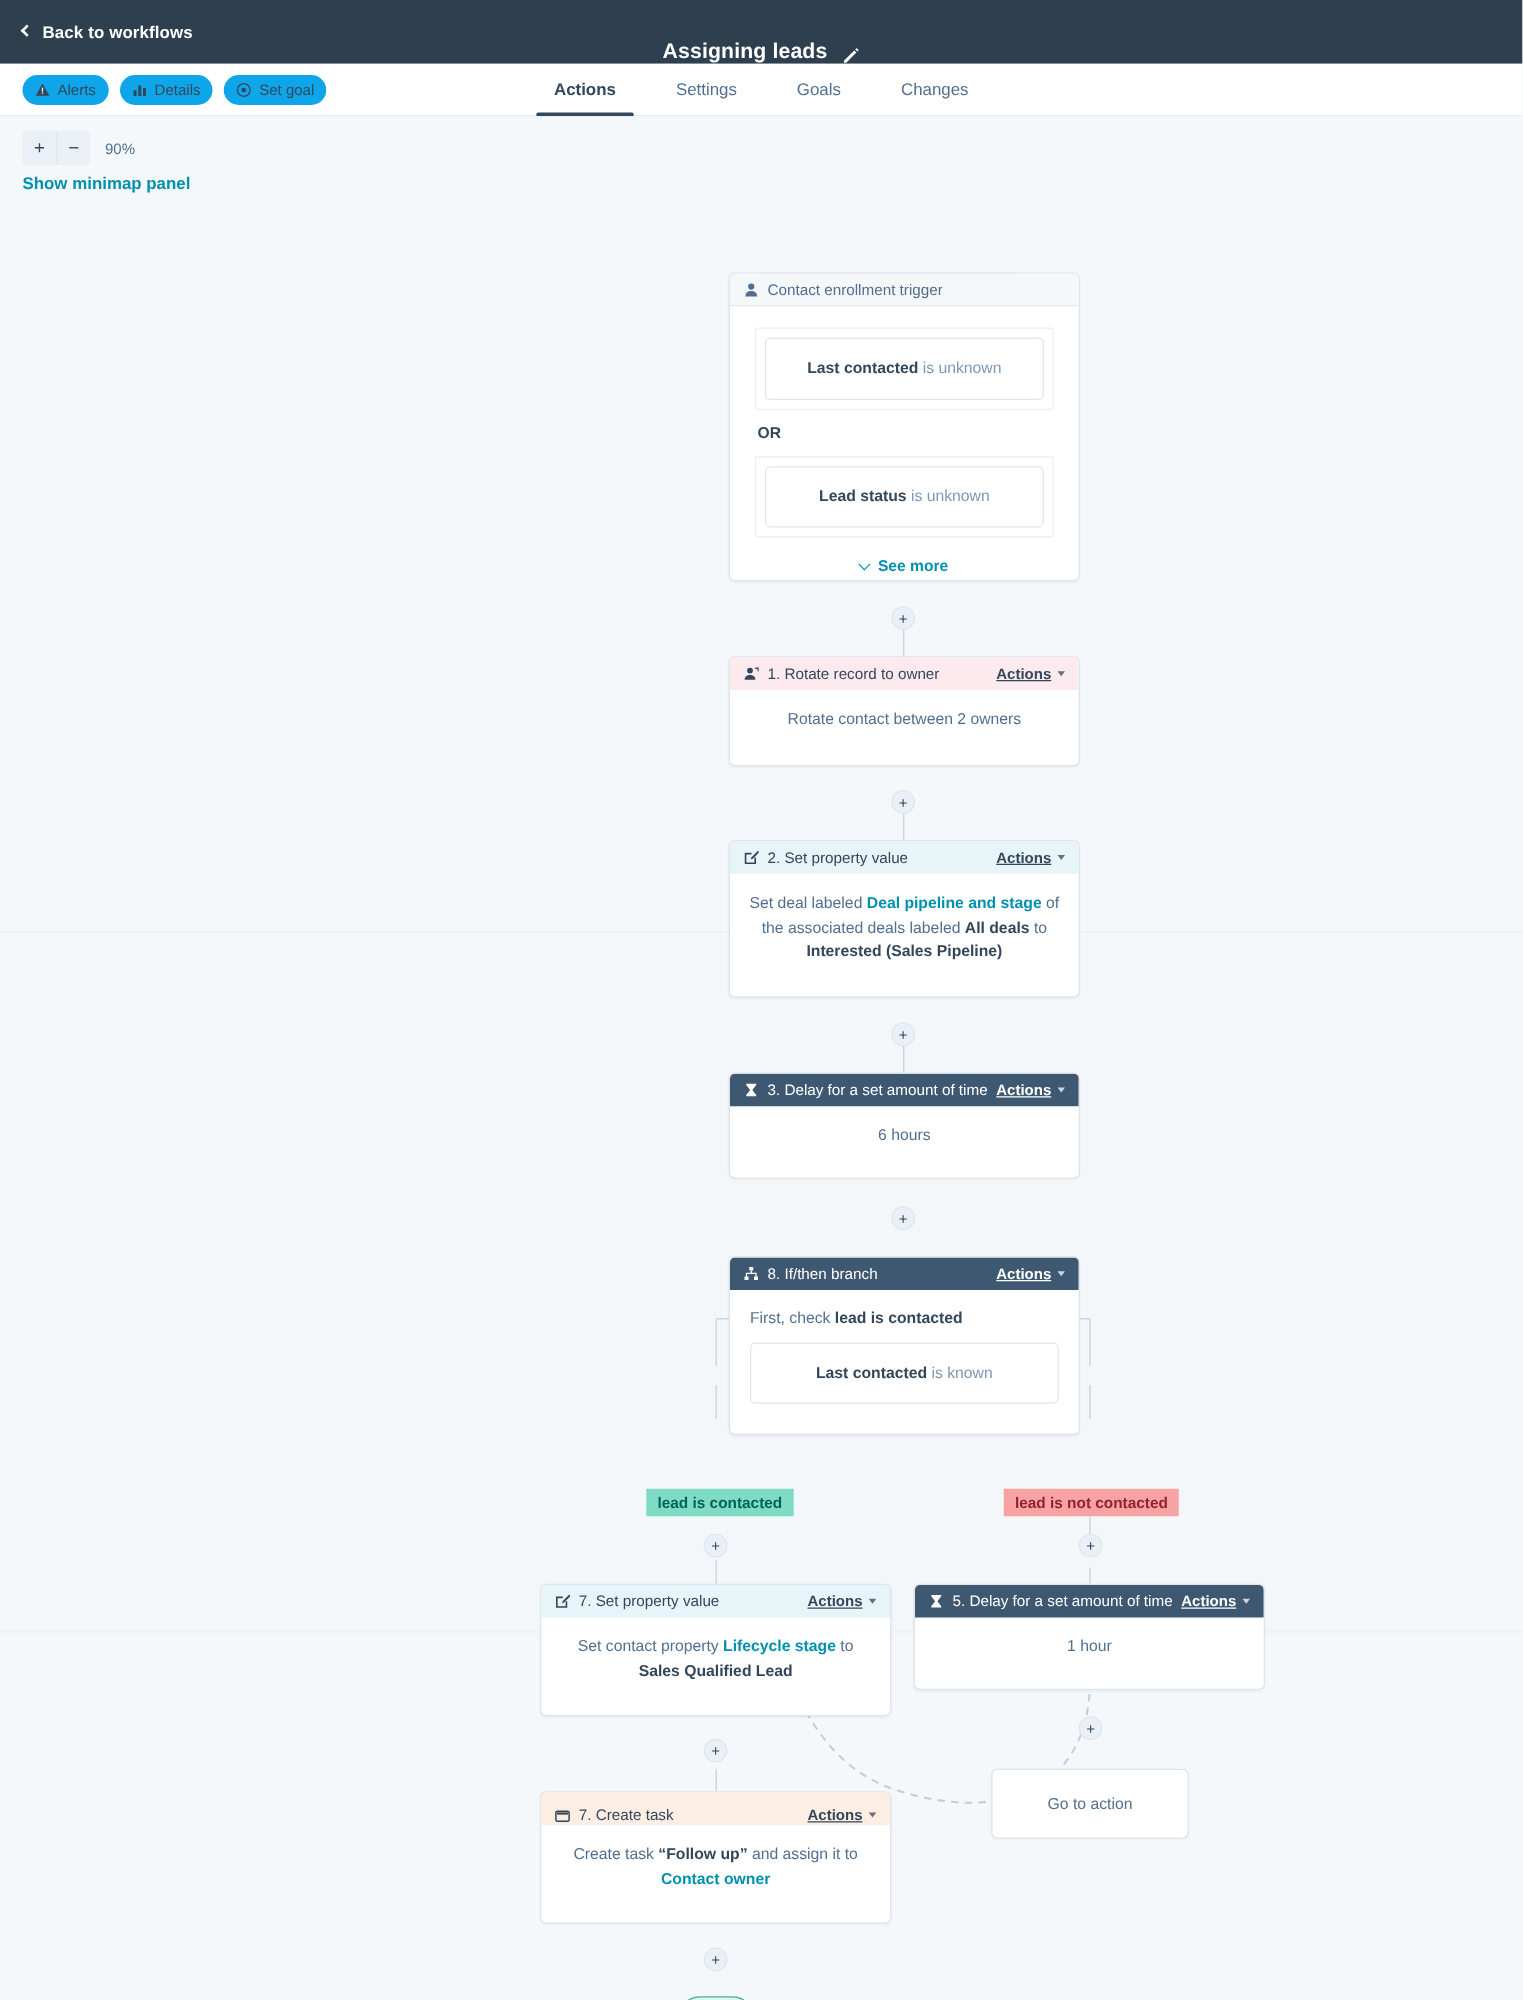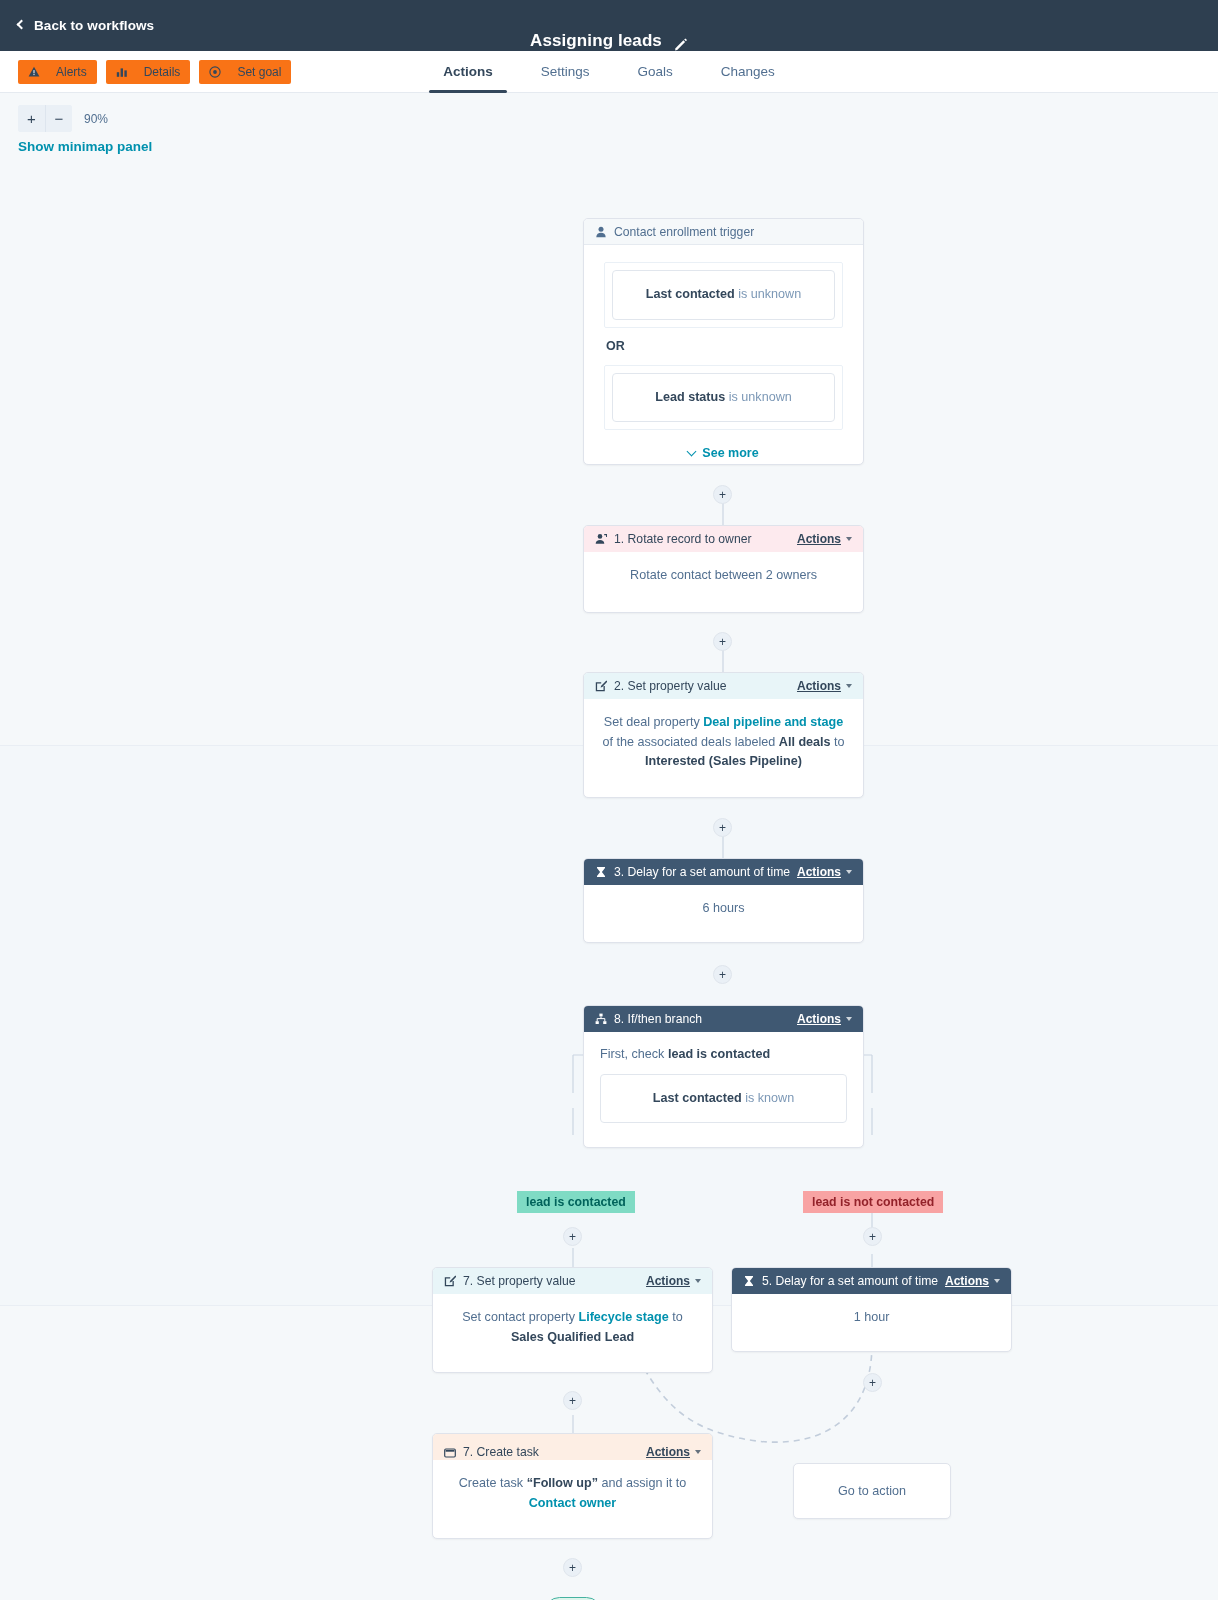--- a/index.html
+++ b/index.html
@@ -49,23 +49,23 @@
   
   .subbar {
     position: relative;
     height: 42px;
     background: #ffffff;
     border-bottom: 1px solid #e5eaf0;
     display: flex; align-items: center;
   }
   .subbar-left { display: flex; gap: 9px; margin-left: 18px; }
   .pill-btn {
-    display: flex; align-items: center; gap: 16px;
-    background: #f97316;
-    border: none; border-radius: 2px;
+    display: flex; align-items: center; gap: 6px;
+    background: #0ea5e9;
+    border: none; border-radius: 12px;
     padding: 5px 10px;
     color: #33475b;
     font-family: "Liberation Sans", sans-serif;
     font-size: 12px;
     cursor: pointer;
   }
   .pill-btn svg { display: block; flex: 0 0 auto; }
 
   .tabs {
     position: absolute; left: 0; right: 0; bottom: 0;
@@ -416,21 +416,21 @@
         <path d="M0.8 2.2 H6.2 V3.5 H2.1 V9.9 H8.5 V6.0 H9.8 V11.2 H0.8 Z" fill="#33475b"></path>
         <path d="M11.4 0.6 L6.2 5.8 L5.6 7.5 L7.3 6.9 L12.4 1.7 Z" fill="#33475b"></path>
       </svg>
       <span class="ttl">2. Set property value</span>
       <span class="actions-link">
         <span>Actions</span>
         <i class="caret"></i>
       </span>
     </div>
     <div class="node-body">
-      <span>Set deal property </span><span class="link">Deal pipeline and stage</span>
+      <span>Set deal labeled </span><span class="link">Deal pipeline and stage</span>
       <span>of the associated deals labeled </span><b>All deals</b><span> to</span>
       <b>Interested (Sales Pipeline)</b>
     </div>
   </div>
 
   <div class="plus" style="left:713px;top:725px;">+</div>
 
   <div class="node" style="left:583px;top:765px;width:281px;height:85px;">
     <div class="node-head head-dark">
       <svg width="12" height="12" viewBox="0 0 12 12">
@@ -528,21 +528,21 @@
         <span>Actions</span>
         <i class="caret"></i>
       </span>
     </div>
     <div class="node-body">
       <span>Create task </span><b>“Follow up”</b><span> and assign it to</span>
       <span class="link">Contact owner</span>
     </div>
   </div>
 
-  <div class="goto-node" style="left:793px;top:1370px;width:158px;height:56px;">
+  <div class="goto-node" style="left:793px;top:1322px;width:158px;height:56px;">
     <span>Go to action</span>
   </div>
 
   <div class="plus" style="left:563px;top:1465px;">+</div>
 
   <div class="end-node" style="left:544px;top:1504px;width:58px;height:31px;">
     
   </div>
 
 </div>

